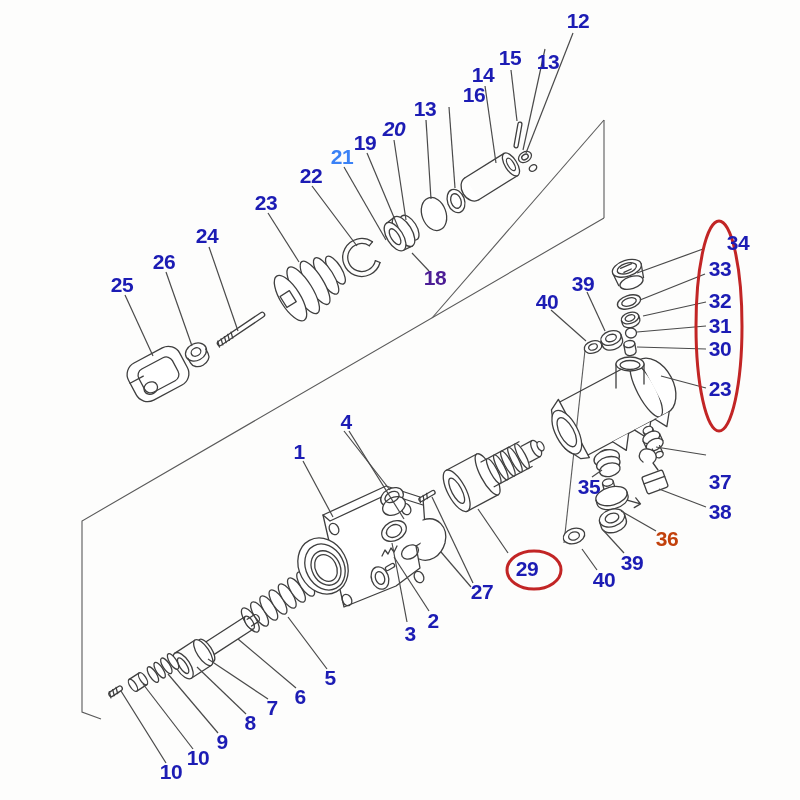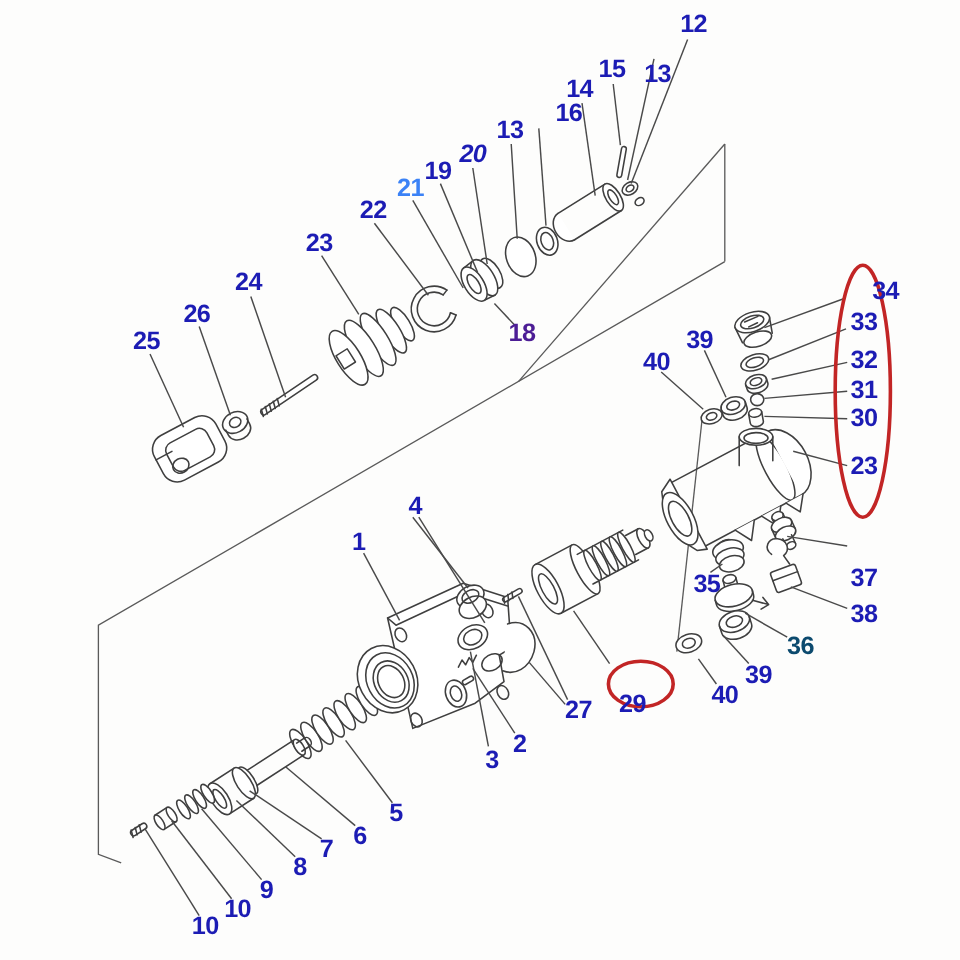--- a/index.html
+++ b/index.html
@@ -334,28 +334,28 @@
       <div class="callout" style="left: 365px; top: 143px; color: rgb(28, 28, 180);">19</div>
       <div class="callout" style="left: 394px; top: 129px; color: rgb(28, 28, 180); font-style: italic;">20</div>
       <div class="callout" style="left: 342px; top: 157px; color: #3b82f6;">21</div>
       <div class="callout" style="left: 311px; top: 176px; color: rgb(28, 28, 180);">22</div>
       <div class="callout" style="left: 266px; top: 203px; color: rgb(28, 28, 180);">23</div>
       <div class="callout" style="left: 207px; top: 236px; color: rgb(28, 28, 180); text-align: center;">24</div>
       <div class="callout" style="left: 122px; top: 285px; color: rgb(28, 28, 180);">25</div>
       <div class="callout" style="left: 164px; top: 262px; color: rgb(28, 28, 180);">26</div>
       <div class="callout" style="left: 482px; top: 592px; color: rgb(28, 28, 180);">27</div>
       <div class="callout" style="left: 720px; top: 389px; color: rgb(28, 28, 180);">23</div>
-      <div class="callout" style="left: 527px; top: 569px; color: rgb(28, 28, 180); margin-top: 18px;">29</div>
+      <div class="callout" style="left: 527px; top: 569px; color: rgb(28, 28, 180);">29</div>
       <div class="callout" style="left: 720px; top: 349px; color: rgb(28, 28, 180);">30</div>
       <div class="callout" style="left: 720px; top: 326px; color: rgb(28, 28, 180);">31</div>
       <div class="callout" style="left: 720px; top: 301px; color: rgb(28, 28, 180);">32</div>
       <div class="callout" style="left: 720px; top: 269px; color: rgb(28, 28, 180);">33</div>
       <div class="callout" style="left: 738px; top: 243px; color: rgb(28, 28, 180);">34</div>
       <div class="callout" style="left: 589px; top: 487px; color: rgb(28, 28, 180);">35</div>
-      <div class="callout" style="left: 667px; top: 539px; color: #0c4a6e;">36</div>
+      <div class="callout" style="left: 667px; top: 539px; color: #c2410c;">36</div>
       <div class="callout" style="left: 720px; top: 458px; color: rgb(28, 28, 180); margin-top: 24px;">37</div>
       <div class="callout" style="left: 720px; top: 512px; color: rgb(28, 28, 180);">38</div>
       <div class="callout" style="left: 583px; top: 284px; color: rgb(28, 28, 180);">39</div>
       <div class="callout" style="left: 547px; top: 302px; color: rgb(28, 28, 180);">40</div>
       <div class="callout" style="left: 632px; top: 563px; color: rgb(28, 28, 180);">39</div>
       <div class="callout" style="left: 604px; top: 580px; color: rgb(28, 28, 180);">40</div>
     </div>
 </div>
 
 </body></html>

